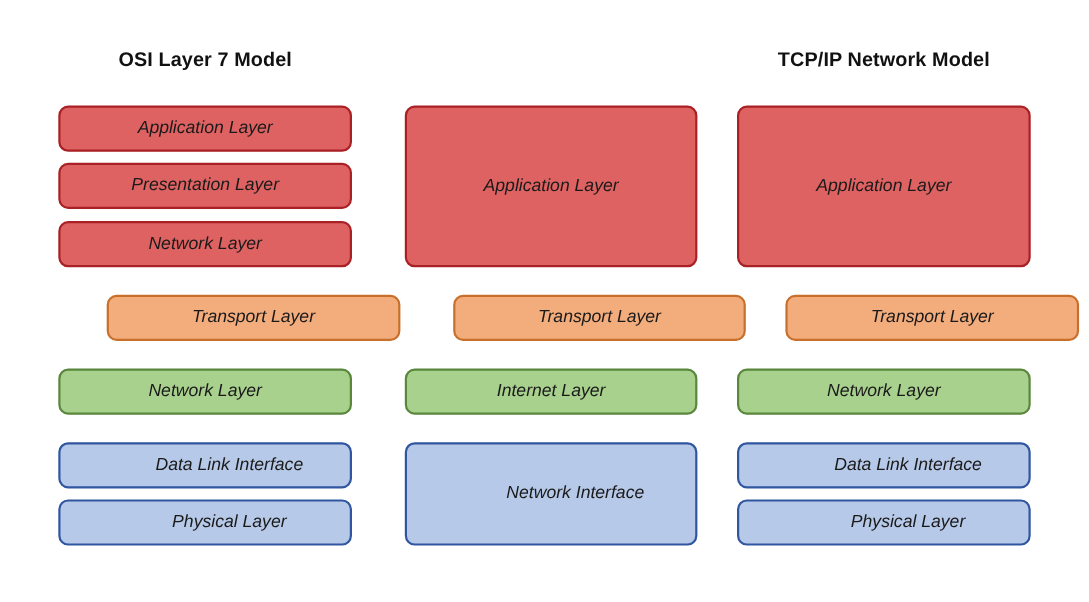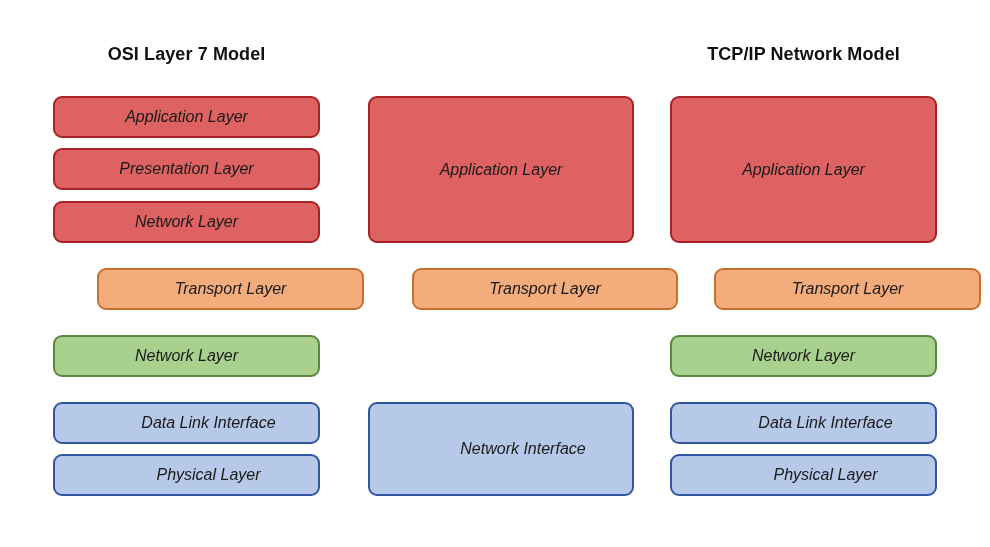--- a/index.html
+++ b/index.html
@@ -83,20 +83,23 @@
       </div>
   </div>
 
   <div class="column" style="left:368px; width:266px;">
     <div class="box red tall" style="top:96px">
         <span>Application Layer</span>
       </div>
     <div class="box orange small" style="top:268px">
         <span>Transport Layer</span>
       </div>
+    <div class="box green small" style="top:335px">
+        <span>Internet Layer</span>
+      </div>
     <div class="box blue mid" style="top:402px">
         <span>Network Interface</span>
       </div>
   </div>
 
   <div class="column" style="left:670px; width:267px;">
     <div class="col-title">TCP/IP Network Model</div>
     <div class="box red tall" style="top:96px">
         <span>Application Layer</span>
       </div>

